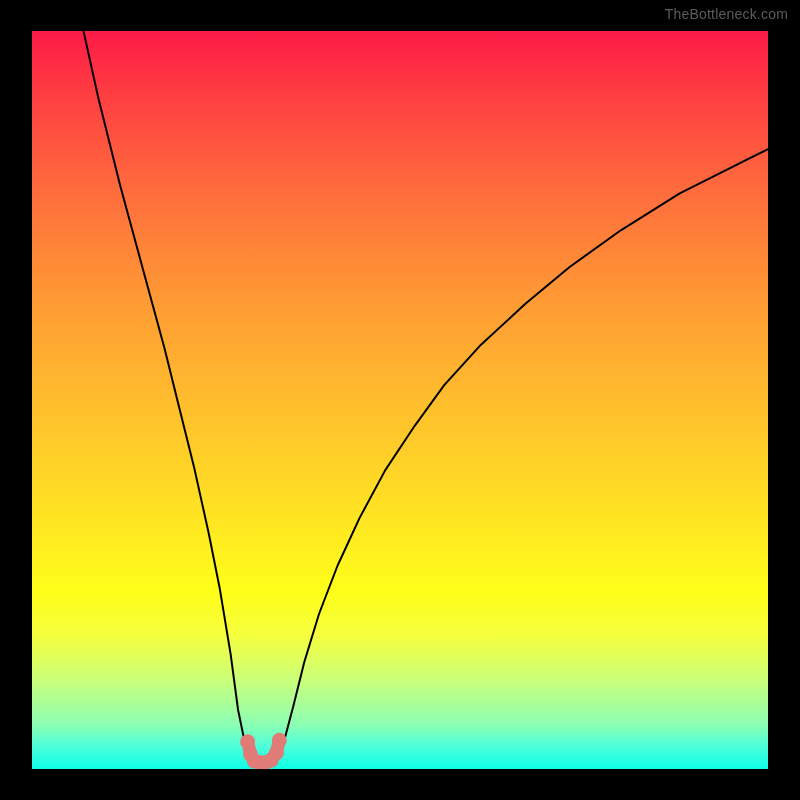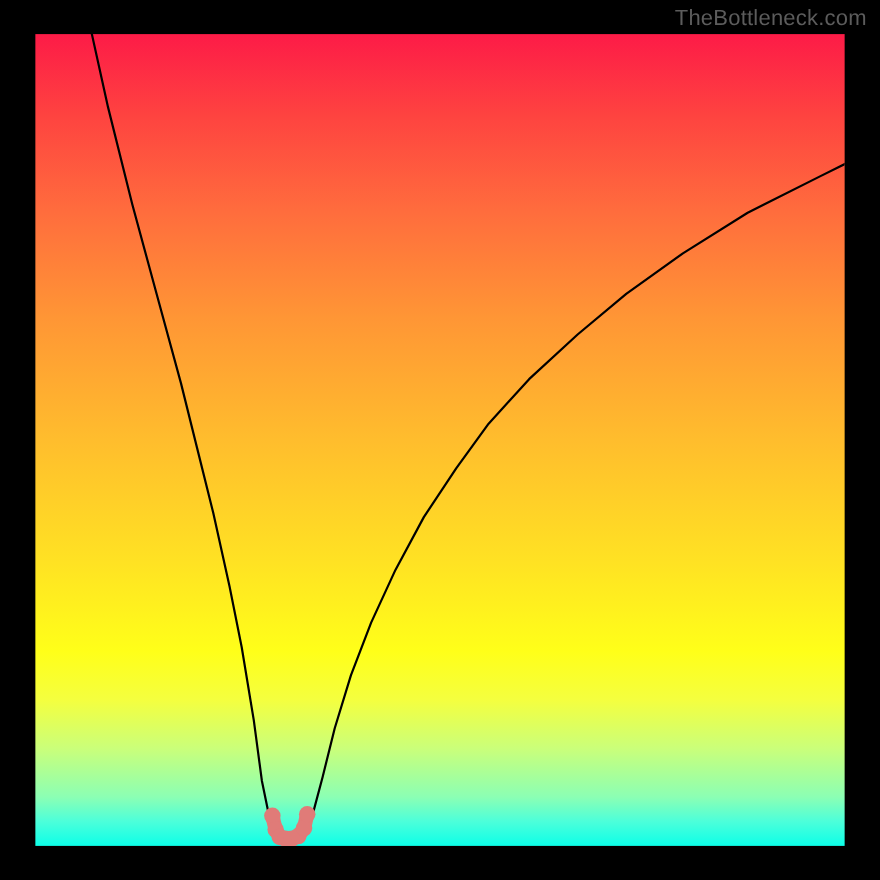--- a/index.html
+++ b/index.html
@@ -45,21 +45,21 @@
     left: 0;
     top: 0;
     width: 736px;
     height: 738px;
   }
   .watermark {
     position: absolute;
     top: 6px;
     right: 12px;
     color: #5c5c5c;
-    font-size: 20px;
+    font-size: 14px;
     font-weight: 500;
     letter-spacing: 0.2px;
   }
 </style>
 </head>
 <body>
 
 <div class="frame">
   <div class="gradient-bg"></div>
   <svg class="overlay-svg" viewBox="0 0 736 738" preserveAspectRatio="none">

